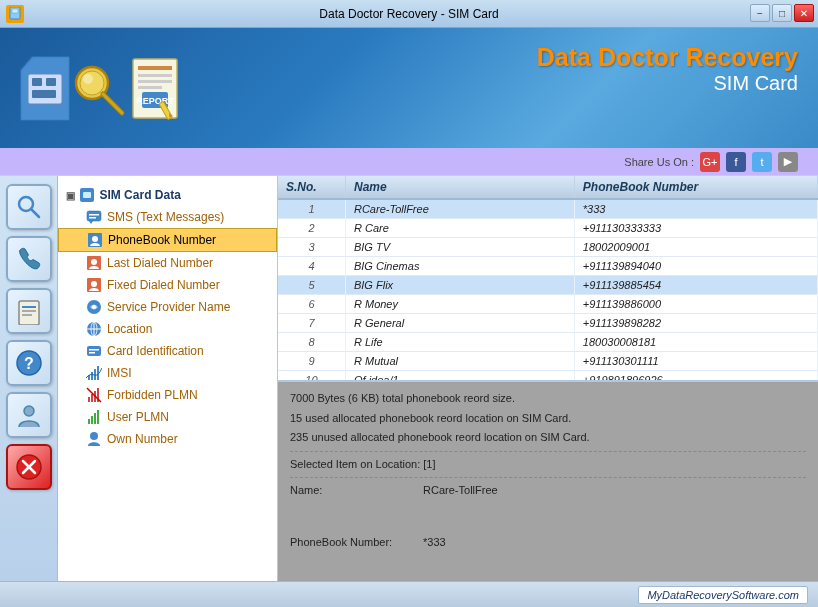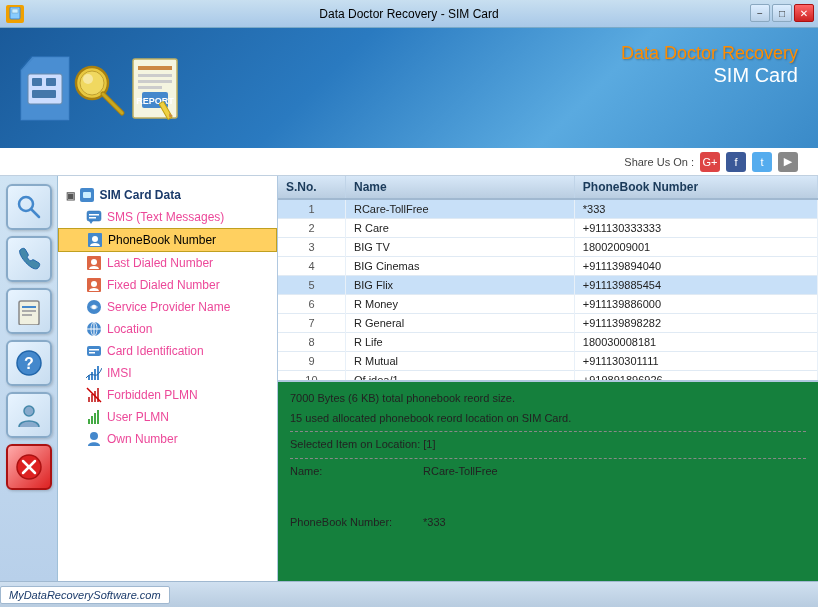--- a/index.html
+++ b/index.html
@@ -76,34 +76,34 @@
       padding: 10px 20px;
       position: relative;
     }
     #header-title {
       position: absolute;
       right: 20px;
       top: 15px;
       text-align: right;
     }
     #header-title h1 {
-      font-size: 18px;
-      font-weight: normal;
+      font-size: 25px;
+      font-weight: bold;
       color: #ff8c00;
       text-shadow: 1px 1px 2px rgba(0,0,0,0.3);
     }
     #header-title h2 {
       font-size: 20px;
       color: white;
       font-weight: normal;
     }
 
     
     #share-bar {
-      background: #ffffff;
+      background: #c4b5fd;
       height: 28px;
       display: flex;
       align-items: center;
       justify-content: flex-end;
       padding-right: 20px;
       gap: 6px;
       border-bottom: 1px solid #c0d0e0;
     }
     #share-label {
       font-size: 11px;
@@ -176,21 +176,21 @@
       color: #555;
       font-size: 10px;
     }
     .tree-item {
       display: flex;
       align-items: center;
       padding: 3px 8px 3px 28px;
       gap: 5px;
       cursor: pointer;
       font-size: 12px;
-      color: #ec4899;
+      color: #a16207;
     }
     .tree-item.selected {
       background: #ffd060;
       border: 1px solid #c0a020;
       color: #000;
     }
     .tree-icon {
       width: 16px;
       height: 16px;
       flex-shrink: 0;
@@ -207,20 +207,21 @@
     
     #table-area {
       flex: 1;
       overflow-y: auto;
       border-bottom: 1px solid #b0c8e0;
     }
     table {
       width: 100%;
       border-collapse: collapse;
       background: white;
+      font-style: italic;
     }
     thead tr {
       background: linear-gradient(to bottom, #d8e8f8, #b8cce0);
     }
     thead th {
       padding: 4px 8px;
       text-align: left;
       font-size: 12px;
       font-weight: bold;
       color: #1a3a5a;
@@ -237,41 +238,42 @@
       color: #222;
       border-right: 1px solid #e8f0f8;
     }
     td.sno { width: 36px; text-align: center; color: #555; }
     .col-name { width: 160px; }
     .col-phone { width: 170px; }
 
     
     #info-panel {
       height: 200px;
-      background: #15803d;
+      background: #a3a3a3;
       border-top: 1px solid #b0c8e0;
       padding: 8px 12px;
       overflow-y: auto;
       font-size: 11px;
       color: #222;
       line-height: 1.6;
     }
     #info-panel p { margin-bottom: 2px; }
     .info-divider {
       border: none;
       border-top: 1px dashed #888;
       margin: 4px 0;
     }
 
     
     #footer {
       height: 26px;
       background: linear-gradient(to bottom, #d0e0f0, #b8cce0);
       display: flex;
       align-items: center;
+      justify-content: flex-end;
       padding-right: 10px;
       border-top: 1px solid #a0b8d0;
     }
     #footer-text {
       font-size: 11px;
       color: #1a3a6a;
       font-style: italic;
       background: white;
       padding: 2px 8px;
       border: 1px solid #a0b8d0;
@@ -574,20 +576,21 @@
       <td class="col-name">Of.idea/1</td>
       <td class="col-phone">+919891896926</td>
     </tr>
             </tbody>
         </table>
       </div>
 
       <div id="info-panel">
         <p>7000 Bytes (6 KB) total phonebook reord size.</p>
         <p>15 used allocated phonebook reord location on SIM Card.</p>
+        <p>235 unused allocated phonebook reord location on SIM Card.</p>
         <hr class="info-divider">
         <p>Selected Item on Location: [1]</p>
         <hr class="info-divider">
         <p>
           <span style="display:inline-block; width:130px;">Name:</span>
           <span>RCare-TollFree</span>
         </p>
         <p>
           <span style="display:inline-block; width:130px;margin-top:32px;">PhoneBook Number:</span>
           <span>*333</span>

